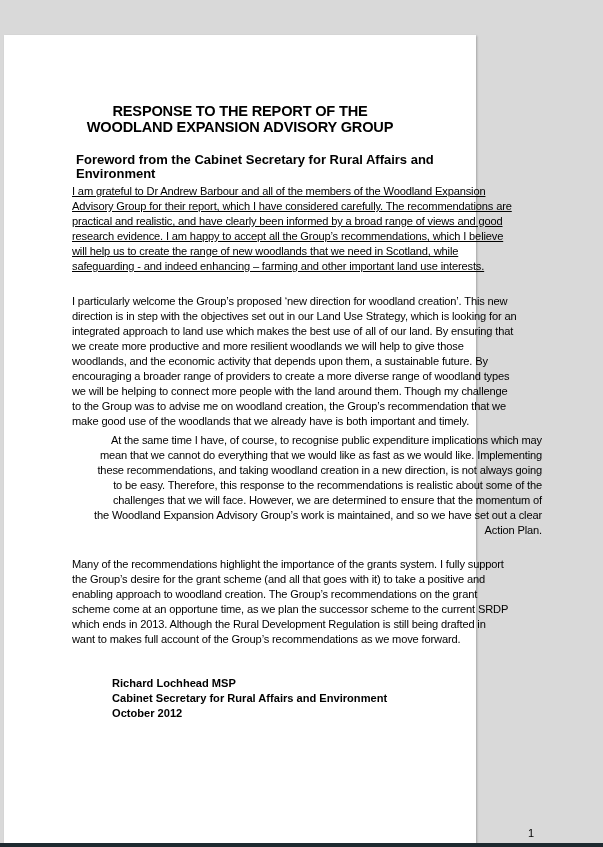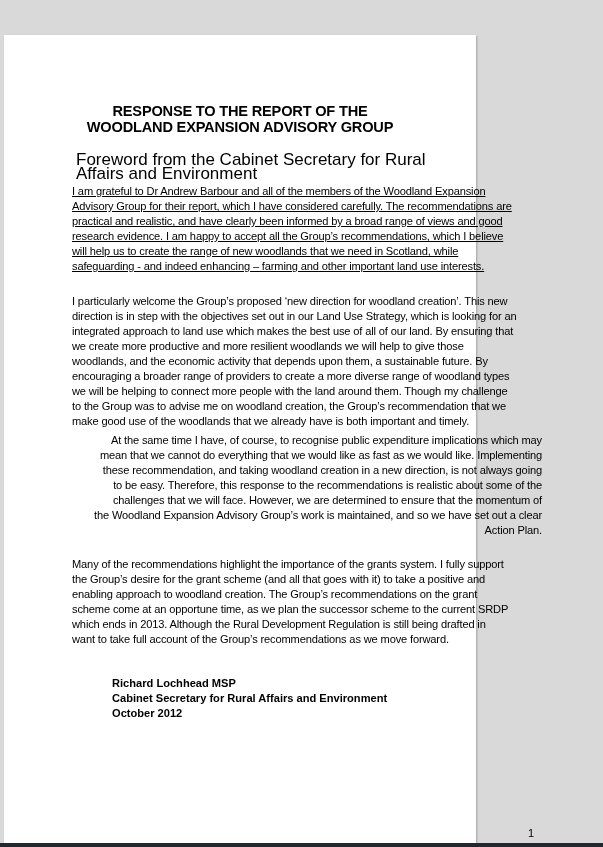--- a/index.html
+++ b/index.html
@@ -20,21 +20,21 @@
       color: #000;
       margin-top: 34px;
     }
     .title {
       position: absolute; left: 0; right: 0; top: 68px;
       text-align: center; font-weight: bold; font-size: 14.6px; line-height: 16px;
       letter-spacing: -0.2px;
     }
     .foreword {
       position: absolute; left: 72px; top: 118px;
-      font-weight: normal; font-size: 17px; line-height: 14px;
+      font-weight: bold; font-size: 13px; line-height: 14px;
     }
     .body-text {
       position: absolute; left: 68px; width: 470px;
       font-size: 11.1px; line-height: 15px; letter-spacing: -0.15px;
     }
     .body-text p { margin: 0; white-space: nowrap; }
     .para1 { top: 149px; text-decoration: underline; }
     .para2 { top: 259px; }
     .para3 { top: 398px; text-align: right; }
     .para4 { top: 522px; }
@@ -75,34 +75,34 @@
     <p>woodlands, and the economic activity that depends upon them, a sustainable future.  By</p>
     <p>encouraging a broader range of providers to create a more diverse range of woodland types</p>
     <p>we will be helping to connect more people with the land around them.  Though my challenge</p>
     <p>to the Group was to advise me on woodland creation, the Group’s recommendation that we</p>
     <p>make good use of the woodlands that we already have is both important and timely.</p>
   </div>
 
   <div class="body-text para3">
     <p>At the same time I have, of course, to recognise public expenditure implications which may</p>
     <p>mean that we cannot do everything that we would like as fast as we would like. Implementing</p>
-    <p>these recommendation, and taking woodland creation in a new direction, is not always going</p>
+    <p>these recommendations, and taking woodland creation in a new direction, is not always going</p>
     <p>to be easy.  Therefore, this response to the recommendations is realistic about some of the</p>
     <p>challenges that we will face.  However, we are determined to ensure that the momentum of</p>
     <p>the Woodland Expansion Advisory Group’s work is maintained, and so we have set out a clear</p>
     <p>Action Plan.</p>
   </div>
 
   <div class="body-text para4">
     <p>Many of the recommendations highlight the importance of the grants system.  I fully support</p>
     <p>the Group’s desire for the grant scheme (and all that goes with it) to take a positive and</p>
     <p>enabling approach to woodland creation.  The Group’s recommendations on the grant</p>
     <p>scheme come at an opportune time, as we plan the successor scheme to the current SRDP</p>
     <p>which ends in 2013.  Although the Rural Development Regulation is still being drafted in</p>
-    <p>want to take full account of the Group’s recommendations as we move forward.</p>
+    <p>want to makes full account of the Group’s recommendations as we move forward.</p>
   </div>
 
   <div class="signature">
     <div>Richard Lochhead MSP</div>
     <div>Cabinet Secretary for Rural Affairs and Environment</div>
     <div>October 2012</div>
   </div>
 
   <div class="page-number">1</div>
 </div>

